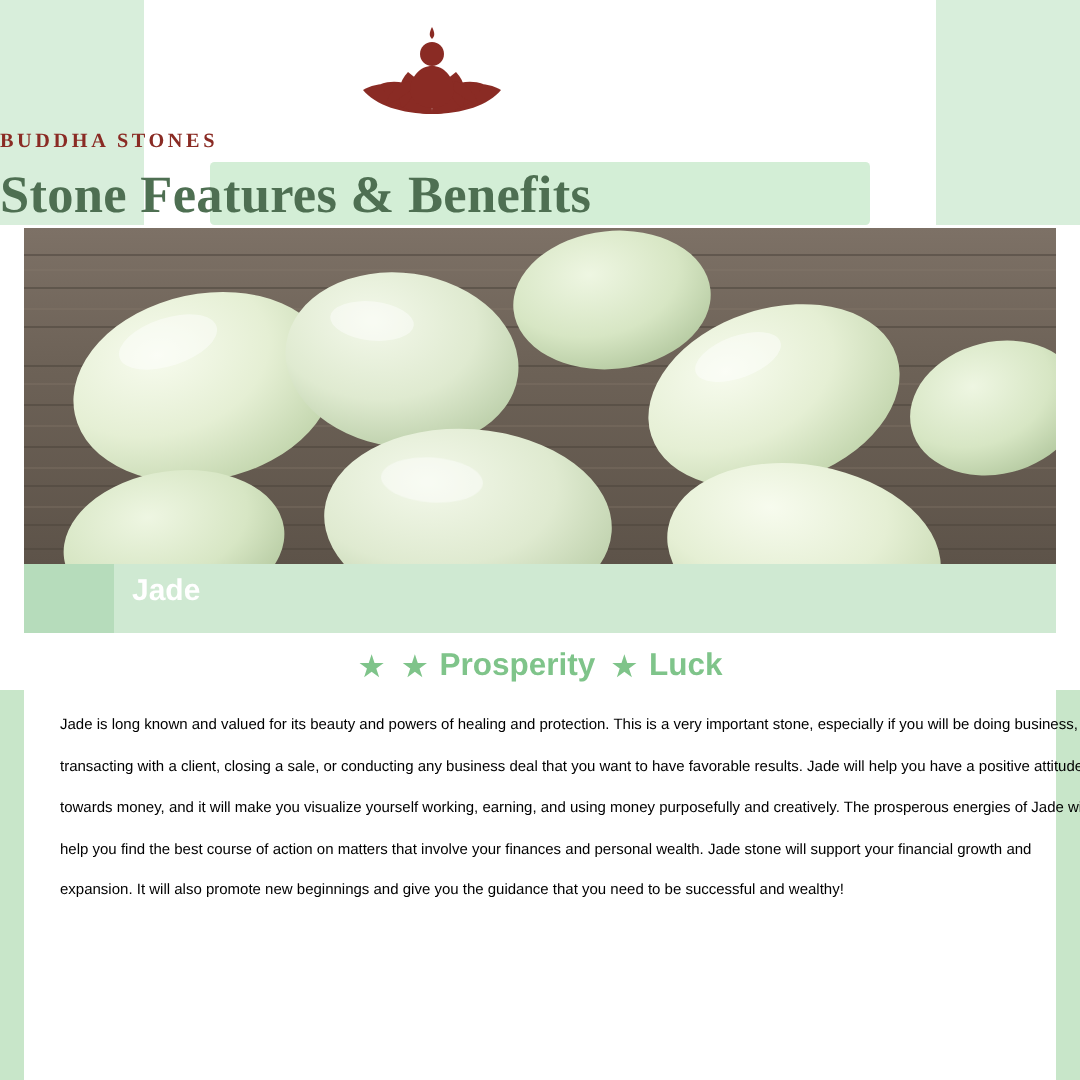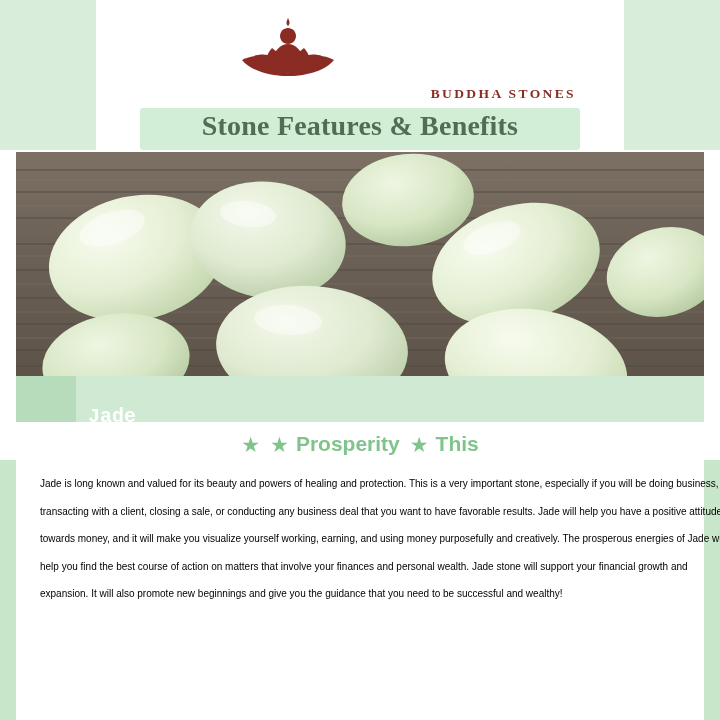--- a/index.html
+++ b/index.html
@@ -31,21 +31,21 @@
     width: 720px;
     height: 720px;
     z-index: 1;
   }
 
   
   .logo-block {
     position: absolute;
     left: 0; top: 14px;
     width: 576px;
-    text-align: right;
+    text-align: left;
   }
   .lotus-icon {
     display: block;
     margin: 0 auto;
     width: 120px;
     height: 68px;
   }
   .brand-name {
     margin-top: 4px;
     font-size: 13.5px;
@@ -61,24 +61,23 @@
     left: 140px; top: 108px;
     width: 440px;
     height: 42px;
     background: #d3eed6;
     border-radius: 3px;
   }
   .title-text {
     position: absolute;
     left: 0; top: 110px;
     width: 720px;
-    text-align: center;
     font-family: "Liberation Serif", serif;
     font-weight: bold;
-    font-size: 28px;
+    font-size: 35px;
     color: #4e6f52;
     letter-spacing: 0.2px;
   }
 
   
   .photo {
     position: absolute;
     left: 16px; top: 152px;
     width: 688px;
     height: 224px;
@@ -96,25 +95,25 @@
     background: #cfe9d2;
   }
   .name-bar-left {
     position: absolute;
     left: 0; top: 0;
     width: 60px; height: 46px;
     background: #b6dcbb;
   }
   .name-text {
     position: absolute;
-    left: 72px; top: 29px;
+    left: 72px; top: 7px;
     font-size: 20px;
     font-weight: bold;
     color: #ffffff;
-    font-family: Liberation Mono, monospace;
+    font-family: Liberation Sans, sans-serif;
   }
 
   
   .keywords {
     position: absolute;
     left: 0; top: 432px;
     width: 720px;
     display: flex;
     justify-content: center;
     align-items: center;
@@ -256,19 +255,19 @@
   <div class="keywords">
     <div class="kw-item">
       <span class="kw-star">★</span>
     </div>
     <div class="kw-item">
       <span class="kw-star">★</span>
       <span class="kw-label">Prosperity</span>
     </div>
     <div class="kw-item">
       <span class="kw-star">★</span>
-      <span class="kw-label">This</span>
+      <span class="kw-label">Luck</span>
     </div>
   </div>
 
   <p class="body-copy">Jade is long known and valued for its beauty and powers of healing and protection. This is a very important stone, especially if you will be doing business, transacting with a client, closing a sale, or conducting any business deal that you want to have favorable results. Jade will help you have a positive attitude towards money, and it will make you visualize yourself working, earning, and using money purposefully and creatively. The prosperous energies of Jade will help you find the best course of action on matters that involve your finances and personal wealth. Jade stone will support your financial growth and expansion. It will also promote new beginnings and give you the guidance that you need to be successful and wealthy!</p>
 
 </div>
 
 </body></html>

